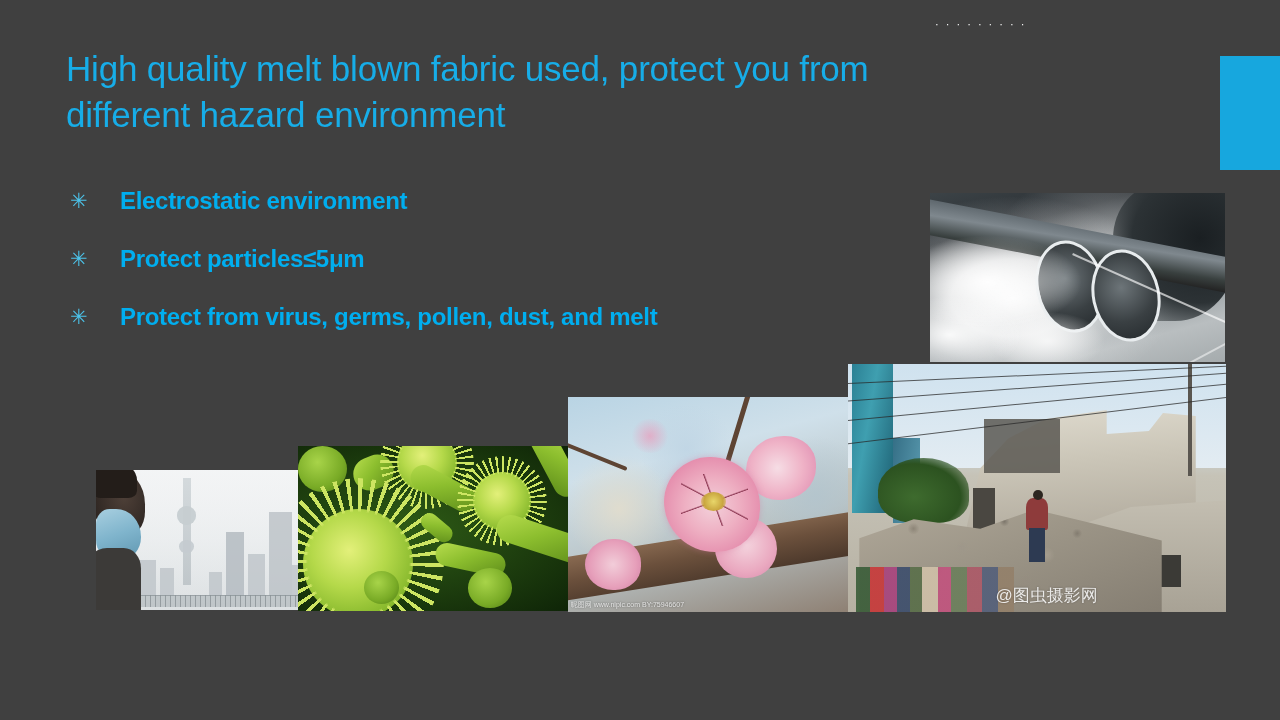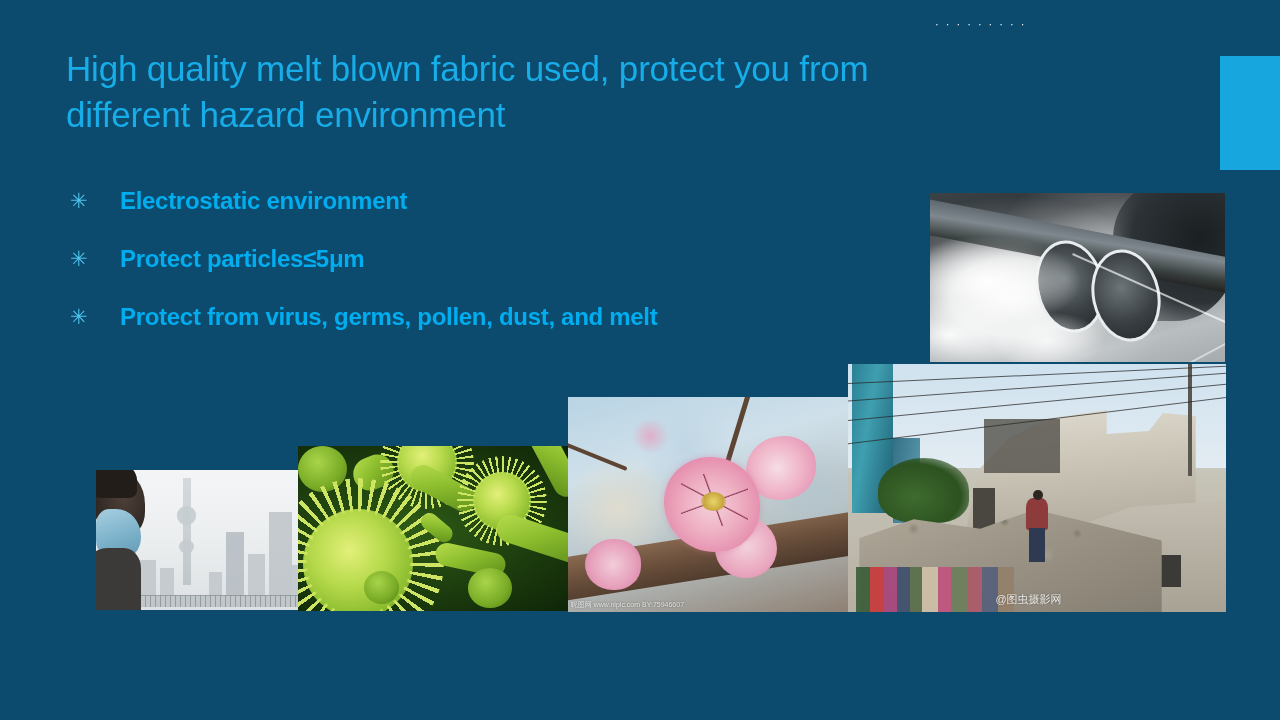--- a/index.html
+++ b/index.html
@@ -9,21 +9,21 @@
     height: 720px;
     overflow: hidden;
     background: #ffffff;
     font-family: "Liberation Sans", sans-serif;
   }
 
   #slide {
     position: relative;
     width: 1280px;
     height: 720px;
-    background: #0c4a6e;
+    background: #404040;
   }
 
   
   .accent-block {
     position: absolute;
     left: 1220px;
     top: 56px;
     width: 70px;
     height: 114px;
     background: #17A7DE;
@@ -220,21 +220,21 @@
       linear-gradient(90deg,
         #3c5e3a 0% 9%, #c83b3b 9% 18%, #a8457e 18% 26%,
         #3e4f6d 26% 34%, #5a6f4a 34% 42%, #cfc0a8 42% 52%,
         #c1547e 52% 60%, #6c7f5c 60% 70%, #ac5a68 70% 80%,
         #55607a 80% 90%, #93806a 90% 100%);
     opacity: 0.92;
   }
   #photo-rubble .wm {
     position: absolute; left: 39%; bottom: 2%;
     color: rgba(255,255,255,0.85);
-    font-size: 11px;
+    font-size: 17px;
     text-shadow: 0 0 2px rgba(0,0,0,0.35);
     white-space: nowrap;
   }
 
   
   #photo-blossom {
     left: 568px; top: 397px; width: 282px; height: 215px;
     background: linear-gradient(165deg, #b9d4e4 0%, #cfe0ea 30%, #b9c3c5 62%, #8e8073 100%);
   }
   #photo-blossom .bg-blur {

